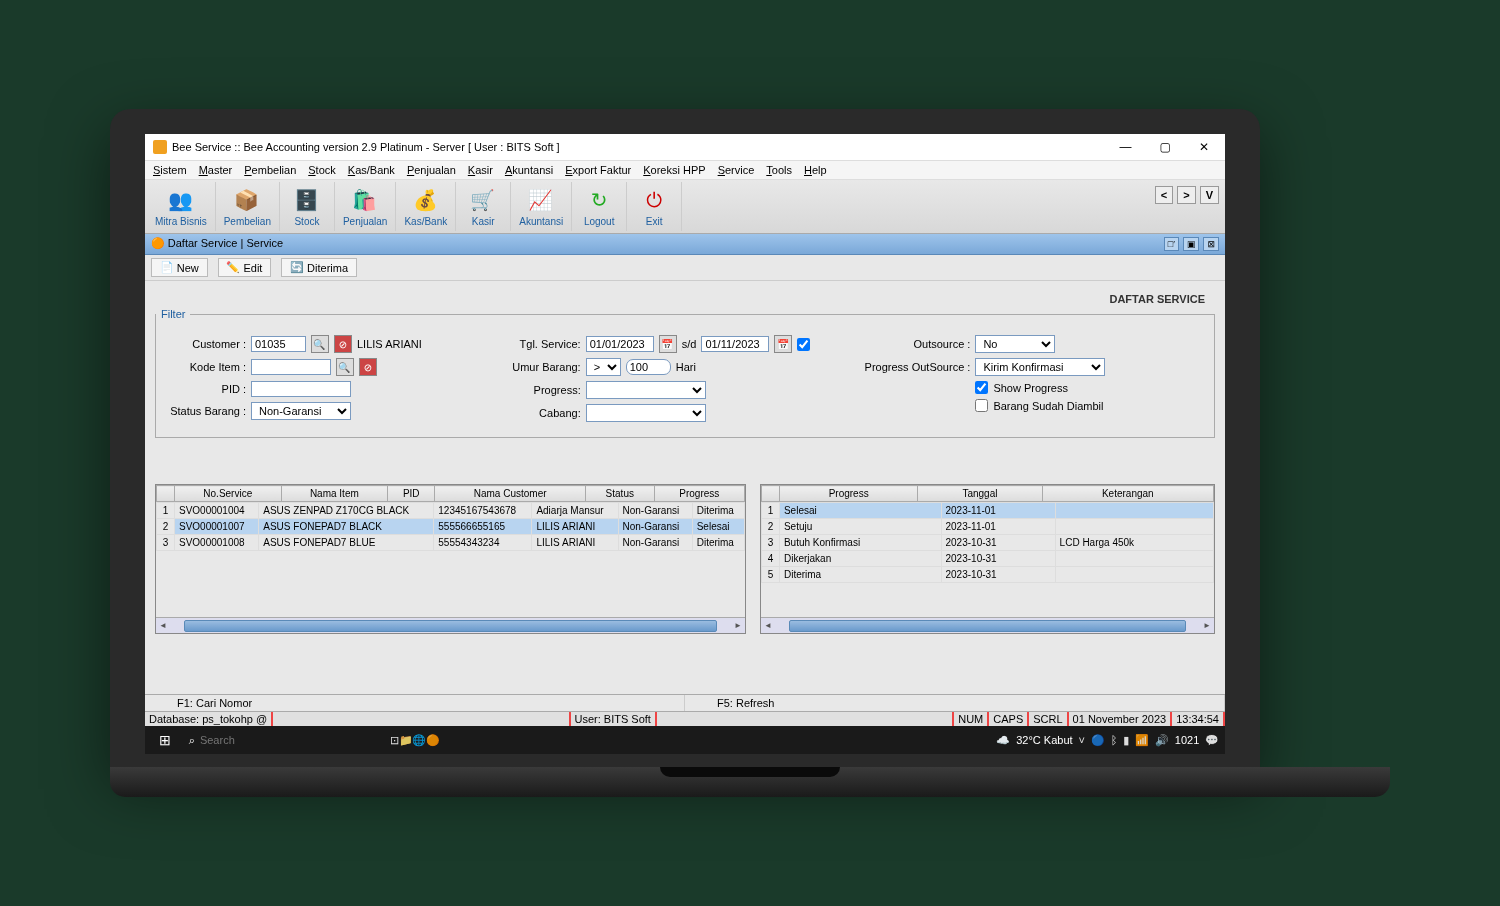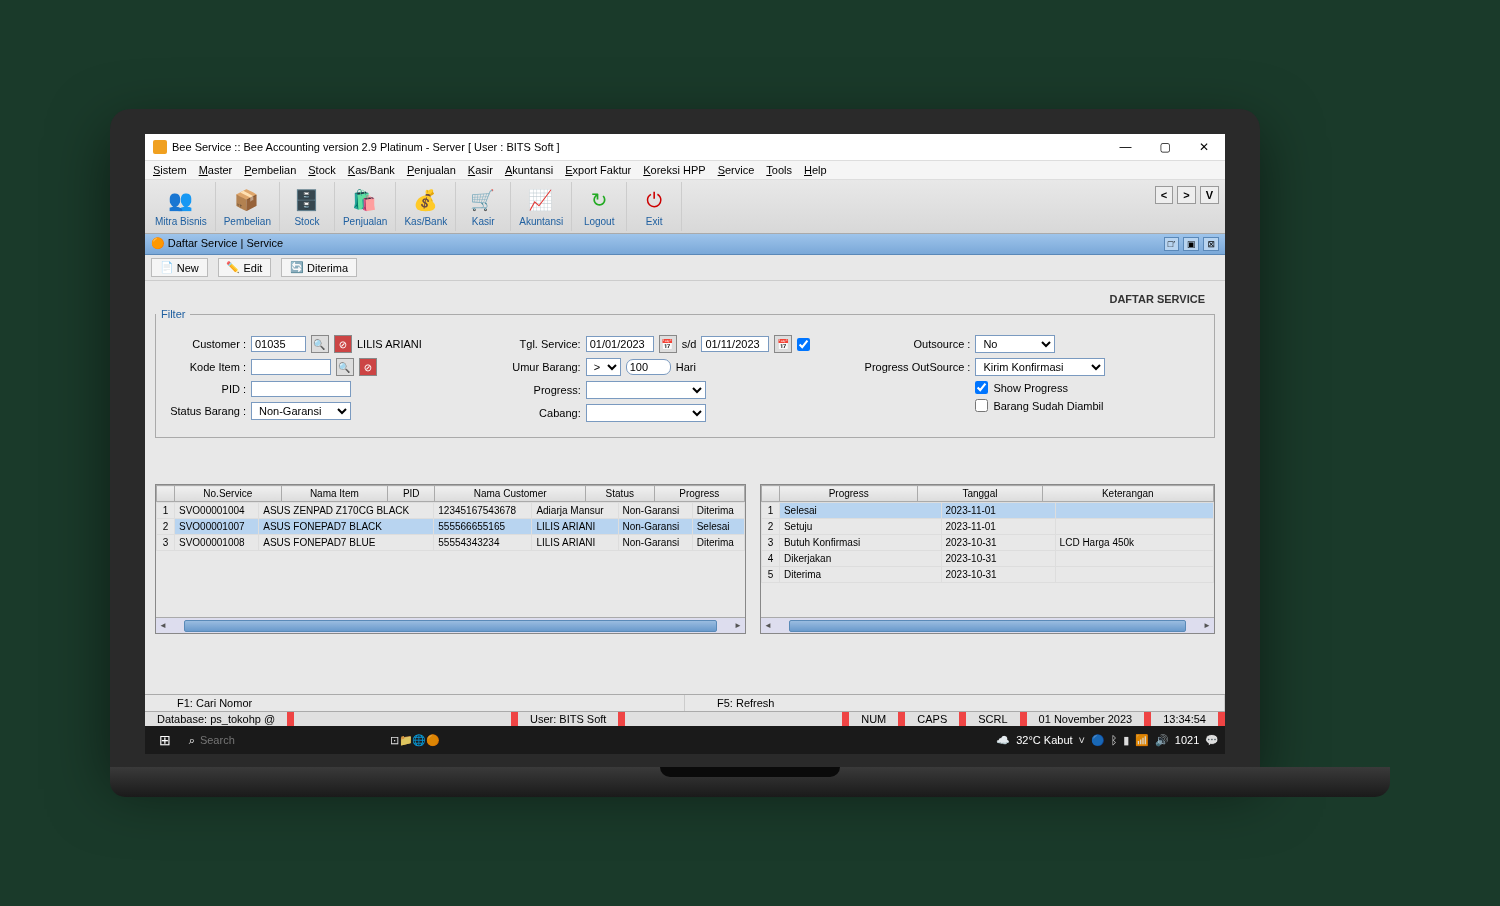--- a/index.html
+++ b/index.html
@@ -46,21 +46,21 @@
 .tbl-body { height: 115px; overflow: hidden; background: #e8e8e8; }
 .hscroll { height: 16px; background: #dde; border-top: 1px solid #aaa; display: flex; align-items: center; }
 .hscroll-thumb { height: 12px; background: linear-gradient(#9abce0,#6a9acc); margin: 0 14px; flex:1; border: 1px solid #5a8ab8; border-radius:2px; }
 .hscroll::before, .hscroll::after { content:'◄'; font-size:8px; padding:0 3px; color:#555; }
 .hscroll::after { content:'►'; }
 .status-area { position: absolute; bottom: 0; left: 0; right: 0; }
 .fnbar { background: #e8e8e8; display: flex; border-top: 1px solid #aaa; }
 .fnbar div { flex:1; padding:2px 6px; border-right:1px solid #ccc; display:flex; align-items:center; gap:6px; }
 .fnbar .key { background:#4060a0; color:#fff; padding:0 10px; font-size:9px; }
 .statusbar { background: #e0e0e0; display: flex; border-top: 1px solid #aaa; font-size:10px; }
-.statusbar span { padding:1px 12px; border-right:7px solid #ef4444; }
+.statusbar span { padding:1px 4px; border-right:2px solid #ef4444; }
 .statusbar .fill { flex:1; }
 .taskbar { background: #1a1a1a; color: #fff; display: flex; align-items: center; padding: 0 6px; height: 28px; }
 .taskbar .win { font-size: 14px; padding: 0 8px; cursor:pointer; }
 .taskbar .search { display:flex; align-items:center; gap:5px; padding:0 10px; }
 .taskbar .search input { background: transparent; border: none; color: #ccc; width: 120px; font-size:11px; }
 .taskbar .tray { margin-left: auto; display: flex; align-items: center; gap: 6px; font-size: 10px; }
 .tray-icon { opacity: 0.85; }
 </style>
 </head>
 <body>

